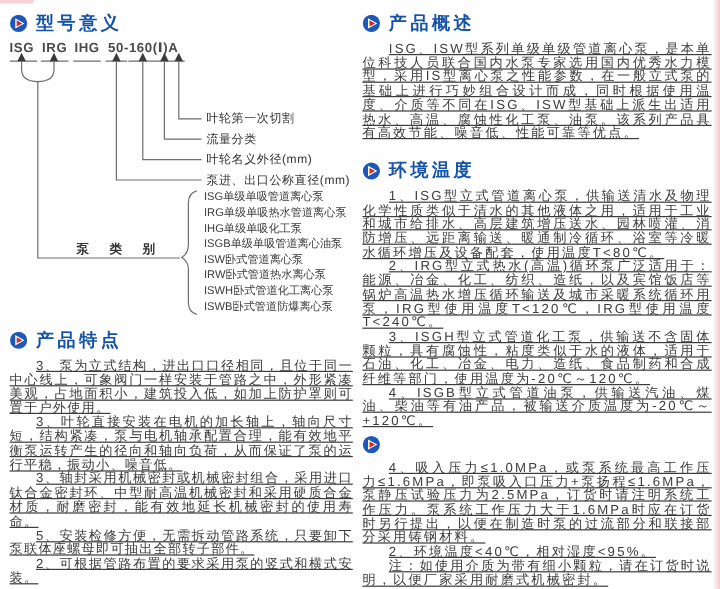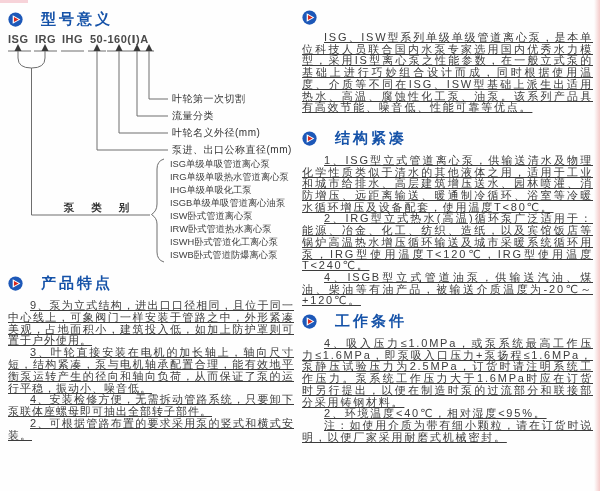--- a/index.html
+++ b/index.html
@@ -15,21 +15,21 @@
     background:linear-gradient(to right, rgba(244,186,182,0), rgba(236,160,158,.55));
     pointer-events:none;
   }
   .smudge{
     position:absolute;left:0;top:0;width:28px;height:3px;
     background:#f2bcc4;opacity:.65;
   }
   .col{position:absolute;top:0;}
   .col-left{left:8px;width:286px;}
   .col-right{left:302px;width:291px;}
-  .sec-header{display:flex;align-items:center;gap:18px;}
+  .sec-header{display:flex;align-items:center;gap:7px;}
   .sec-title{
     color:#1552a8;font-weight:bold;font-size:15px;letter-spacing:3px;
   }
   .hicon{display:inline-flex;width:15px;height:15px;flex:0 0 auto;}
   p.body{
     font-size:11px;line-height:11.8px;letter-spacing:1px;
     color:#3c3c3c;text-align:justify;text-indent:2em;margin:0;text-decoration:underline;
   }
   .col-right p.body{letter-spacing:1.8px;line-height:11.7px;}
   .mt-h1{margin-top:10px;}
@@ -115,66 +115,68 @@
       <svg viewBox="0 0 16 16" width="15" height="15">
         <circle cx="8" cy="8" r="7.6" fill="#1d58b8"></circle>
         <path d="M5 3.4 L13.2 8 L5 12.6 Z" fill="#ffffff"></path>
         <path d="M6.3 5.3 L11.3 8 L6.3 10.7 Z" fill="#d8281e"></path>
       </svg>
     </span>
     <span class="sec-title">产品特点</span>
   </div>
 
   <div class="para-block">
-    <p class="body">9、泵为立式结构，进出口口径相同，且位于同一中心线上，可象阀门一样安装于管路之中，外形紧凑美观，占地面积小，建筑投入低，如加上防护罩则可置于户外使用。</p>
+    <p class="body">3、泵为立式结构，进出口口径相同，且位于同一中心线上，可象阀门一样安装于管路之中，外形紧凑美观，占地面积小，建筑投入低，如加上防护罩则可置于户外使用。</p>
     <p class="body">3、叶轮直接安装在电机的加长轴上，轴向尺寸短，结构紧凑，泵与电机轴承配置合理，能有效地平衡泵运转产生的径向和轴向负荷，从而保证了泵的运行平稳，振动小、噪音低。</p>
-    <p class="body">4、安装检修方便，无需拆动管路系统，只要卸下泵联体座螺母即可抽出全部转子部件。</p>
+    <p class="body">3、轴封采用机械密封或机械密封组合，采用进口钛合金密封环、中型耐高温机械密封和采用硬质合金材质，耐磨密封，能有效地延长机械密封的使用寿命。</p>
+    <p class="body">5、安装检修方便，无需拆动管路系统，只要卸下泵联体座螺母即可抽出全部转子部件。</p>
     <p class="body">2、可根据管路布置的要求采用泵的竖式和横式安装。</p>
   </div>
 </div>
 
 <div class="col col-right">
 
   <div class="sec-header mt-h1">
     <span class="hicon">
       <svg viewBox="0 0 16 16" width="15" height="15">
         <circle cx="8" cy="8" r="7.6" fill="#1d58b8"></circle>
         <path d="M5 3.4 L13.2 8 L5 12.6 Z" fill="#ffffff"></path>
         <path d="M6.3 5.3 L11.3 8 L6.3 10.7 Z" fill="#d8281e"></path>
       </svg>
     </span>
+    <span class="sec-title">产品概述</span>
   </div>
   <div class="para-block">
     <p class="body">ISG、ISW型系列单级单级管道离心泵，是本单位科技人员联合国内水泵专家选用国内优秀水力模型，采用IS型离心泵之性能参数，在一般立式泵的基础上进行巧妙组合设计而成，同时根据使用温度、介质等不同在ISG、ISW型基础上派生出适用热水、高温、腐蚀性化工泵、油泵。该系列产品具有高效节能、噪音低、性能可靠等优点。</p>
   </div>
 
   <div class="sec-header right-h2">
     <span class="hicon">
       <svg viewBox="0 0 16 16" width="15" height="15">
         <circle cx="8" cy="8" r="7.6" fill="#1d58b8"></circle>
         <path d="M5 3.4 L13.2 8 L5 12.6 Z" fill="#ffffff"></path>
         <path d="M6.3 5.3 L11.3 8 L6.3 10.7 Z" fill="#d8281e"></path>
       </svg>
     </span>
-    <span class="sec-title">结构紧凑</span>
+    <span class="sec-title">环境温度</span>
   </div>
   <div class="para-block">
     <p class="body">1、ISG型立式管道离心泵，供输送清水及物理化学性质类似于清水的其他液体之用，适用于工业和城市给排水、高层建筑增压送水、园林喷灌、消防增压、远距离输送、暖通制冷循环、浴室等冷暖水循环增压及设备配套，使用温度T&lt;80℃。</p>
     <p class="body">2、IRG型立式热水(高温)循环泵广泛适用于：能源、冶金、化工、纺织、造纸，以及宾馆饭店等锅炉高温热水增压循环输送及城市采暖系统循环用泵，IRG型使用温度T&lt;120℃，IRG型使用温度T&lt;240℃。</p>
+    <p class="body">3、ISGH型立式管道化工泵，供输送不含固体颗粒，具有腐蚀性，粘度类似于水的液体，适用于石油、化工、冶金、电力、造纸、食品制药和合成纤维等部门，使用温度为-20℃～120℃。</p>
     <p class="body">4、ISGB型立式管道油泵，供输送汽油、煤油、柴油等有油产品，被输送介质温度为-20℃～+120℃。</p>
   </div>
 
   <div class="sec-header right-h3">
     <span class="hicon">
       <svg viewBox="0 0 16 16" width="15" height="15">
         <circle cx="8" cy="8" r="7.6" fill="#1d58b8"></circle>
         <path d="M5 3.4 L13.2 8 L5 12.6 Z" fill="#ffffff"></path>
         <path d="M6.3 5.3 L11.3 8 L6.3 10.7 Z" fill="#d8281e"></path>
       </svg>
     </span>
-    <span class="sec-title">工作条件</span>
   </div>
   <div class="para-block">
     <p class="body">4、吸入压力≤1.0MPa，或泵系统最高工作压力≤1.6MPa，即泵吸入口压力+泵扬程≤1.6MPa，泵静压试验压力为2.5MPa，订货时请注明系统工作压力。泵系统工作压力大于1.6MPa时应在订货时另行提出，以便在制造时泵的过流部分和联接部分采用铸钢材料。</p>
     <p class="body">2、环境温度&lt;40℃，相对湿度&lt;95%。</p>
     <p class="body">注：如使用介质为带有细小颗粒，请在订货时说明，以便厂家采用耐磨式机械密封。</p>
   </div>
 </div>
 
 </body></html>

